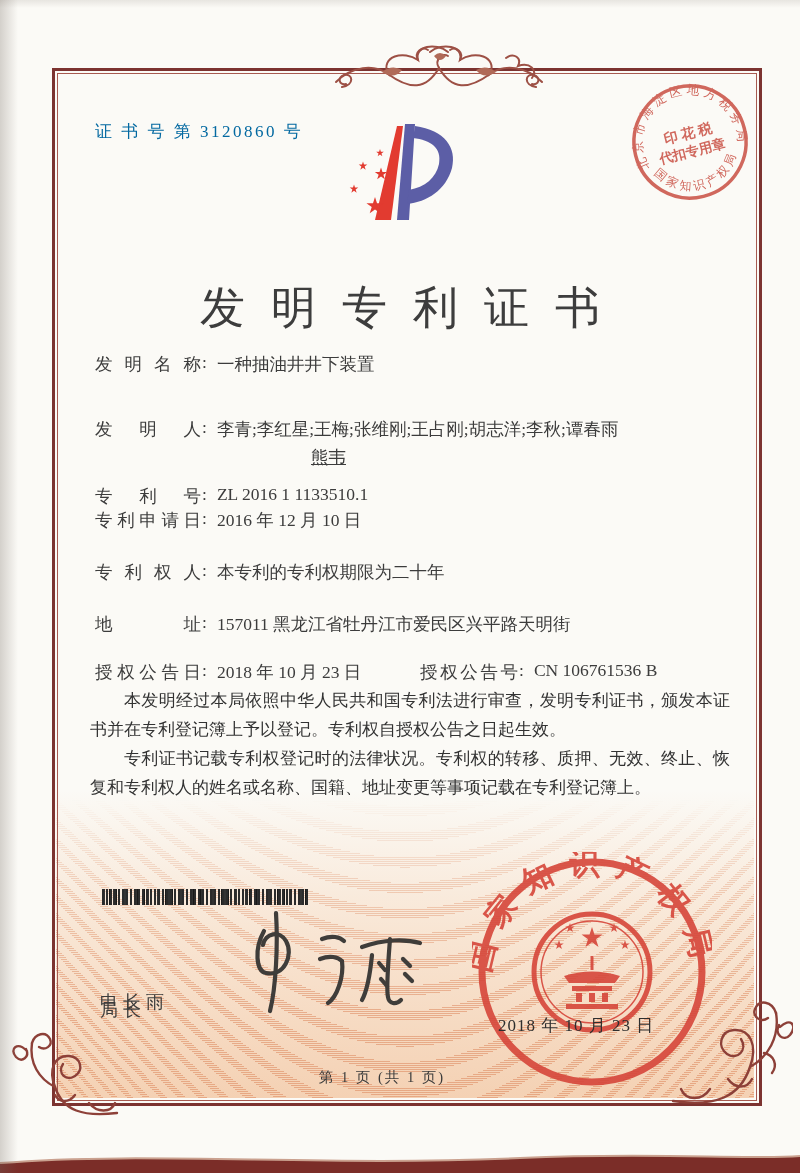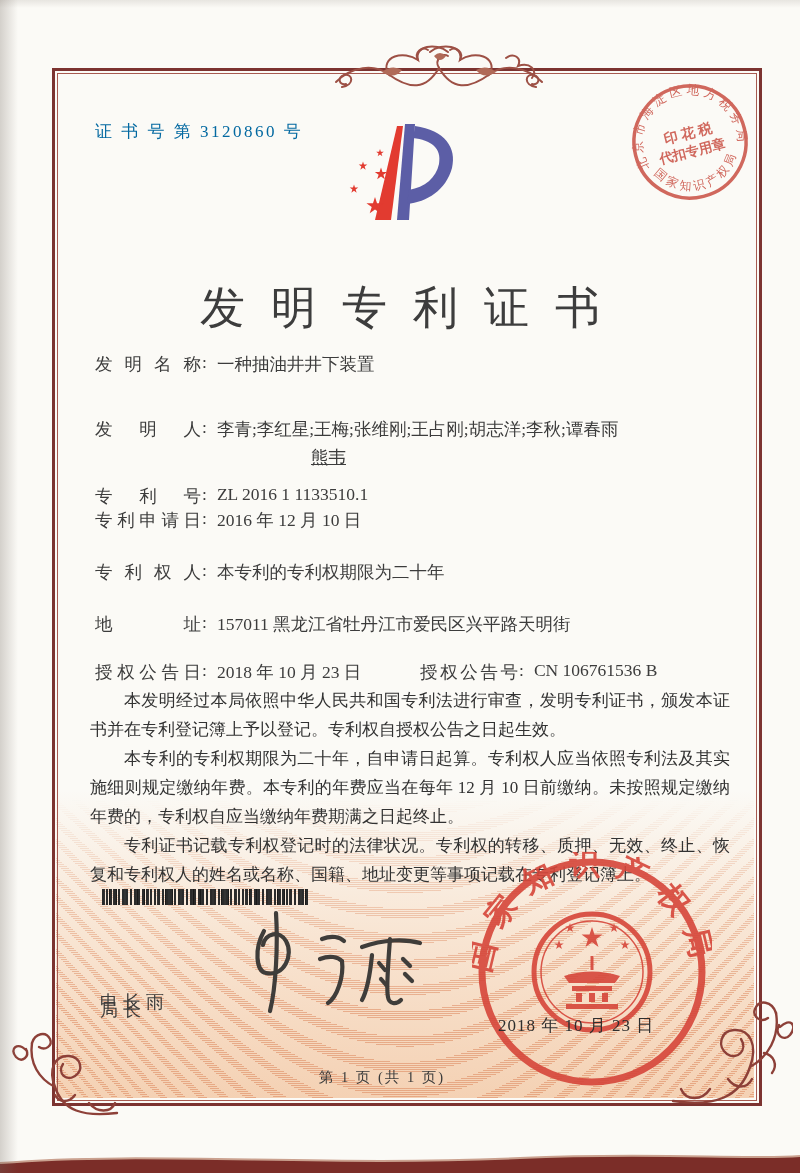--- a/index.html
+++ b/index.html
@@ -156,21 +156,20 @@
 
   <div class="txt field" style="top:660px;">
     <span class="flabel">授权公告日</span><span class="fcolon">:</span><span class="fvalue">2018 年 10 月 23 日</span>
     <span class="grant-no-group">
       <span class="flabel" style="width:98px;">授权公告号</span><span class="fcolon">:</span><span class="fvalue">CN 106761536 B</span>
     </span>
   </div>
 
   <div class="txt paras">
     <p>本发明经过本局依照中华人民共和国专利法进行审查，发明专利证书，颁发本证书并在专利登记簿上予以登记。专利权自授权公告之日起生效。</p>
-    <p>本专利的专利权期限为二十年，自申请日起算。专利权人应当依照专利法及其实施细则规定缴纳年费。本专利的年费应当在每年 12 月 10 日前缴纳。未按照规定缴纳年费的，专利权自应当缴纳年费期满之日起终止。</p>
     <p>专利证书记载专利权登记时的法律状况。专利权的转移、质押、无效、终止、恢复和专利权人的姓名或名称、国籍、地址变更等事项记载在专利登记簿上。</p>
   </div>
 
   <div class="barcode"></div>
 
   <div class="txt signer-title">局长</div>
   <div class="txt signer-name">申长雨</div>
 
   <svg class="signature" width="185" height="112" viewBox="0 0 185 112">
     <g fill="none" stroke="#3f3d3a" stroke-width="4.2" stroke-linecap="round" stroke-linejoin="round">

